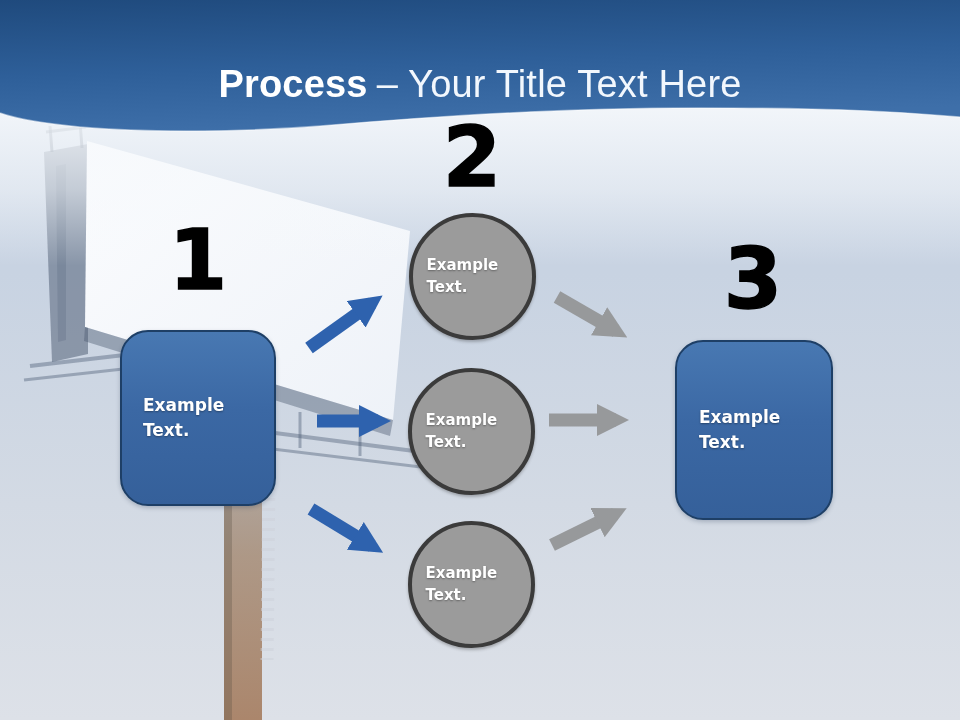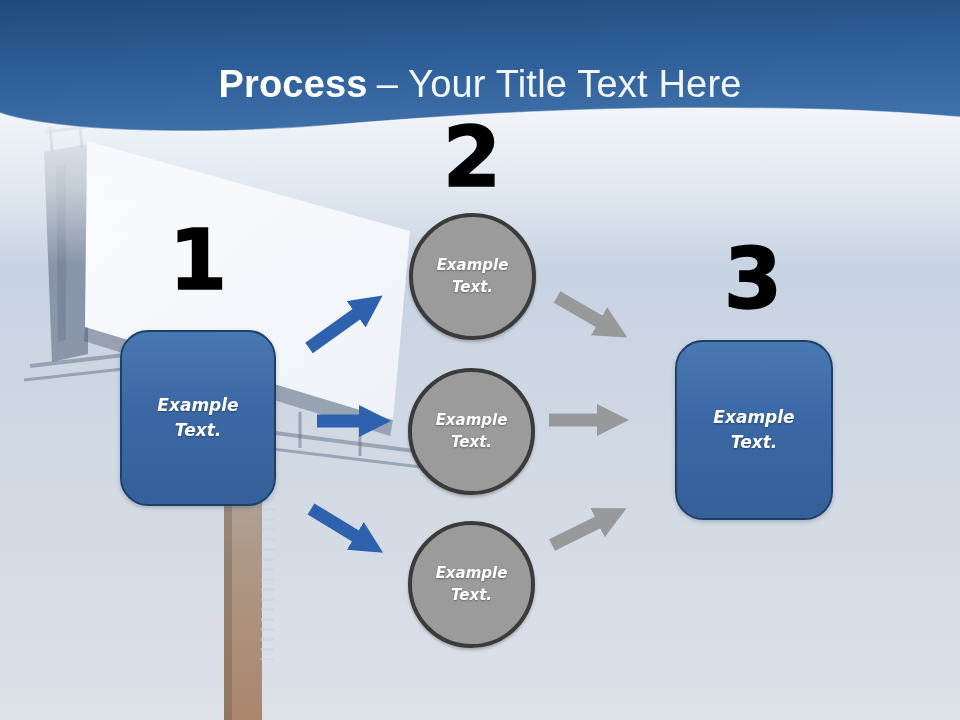--- a/index.html
+++ b/index.html
@@ -25,22 +25,22 @@
     font-family:"DejaVu Sans",sans-serif;font-weight:bold;font-size:84px;
     color:#000;line-height:1;-webkit-text-stroke:1.5px #000;}
   .proc-box{position:absolute;box-sizing:border-box;border-radius:28px;
     background:linear-gradient(180deg,#4878b2 0%,#3b68a4 45%,#35609a 100%);
     border:2.5px solid #1e3f66;display:flex;align-items:center;justify-content:center;
     box-shadow:0 2px 4px rgba(30,50,80,.25);}
   .proc-circle{position:absolute;box-sizing:border-box;width:127px;height:127px;
     border-radius:50%;background:#9b9b9b;border:4.5px solid #3b3b3b;
     display:flex;align-items:center;justify-content:center;
     box-shadow:0 2px 3px rgba(40,40,40,.3);}
-  .shape-label{font-family:"DejaVu Sans",sans-serif;font-weight:bold;font-style:italic;
-    color:#fff;text-align:center;line-height:1.45;
+  .shape-label{font-family:"DejaVu Sans",sans-serif;font-weight:bold;
+    color:#fff;line-height:1.45;
     text-shadow:0 1px 2px rgba(0,0,0,.35);}
   .proc-box .shape-label{font-size:17px;width:110px;}
   .proc-circle .shape-label{font-size:15px;width:92px;}
   .arrows{position:absolute;inset:0;pointer-events:none;}
 </style>
 </head>
 <body>
 
 <div class="slide">
 

